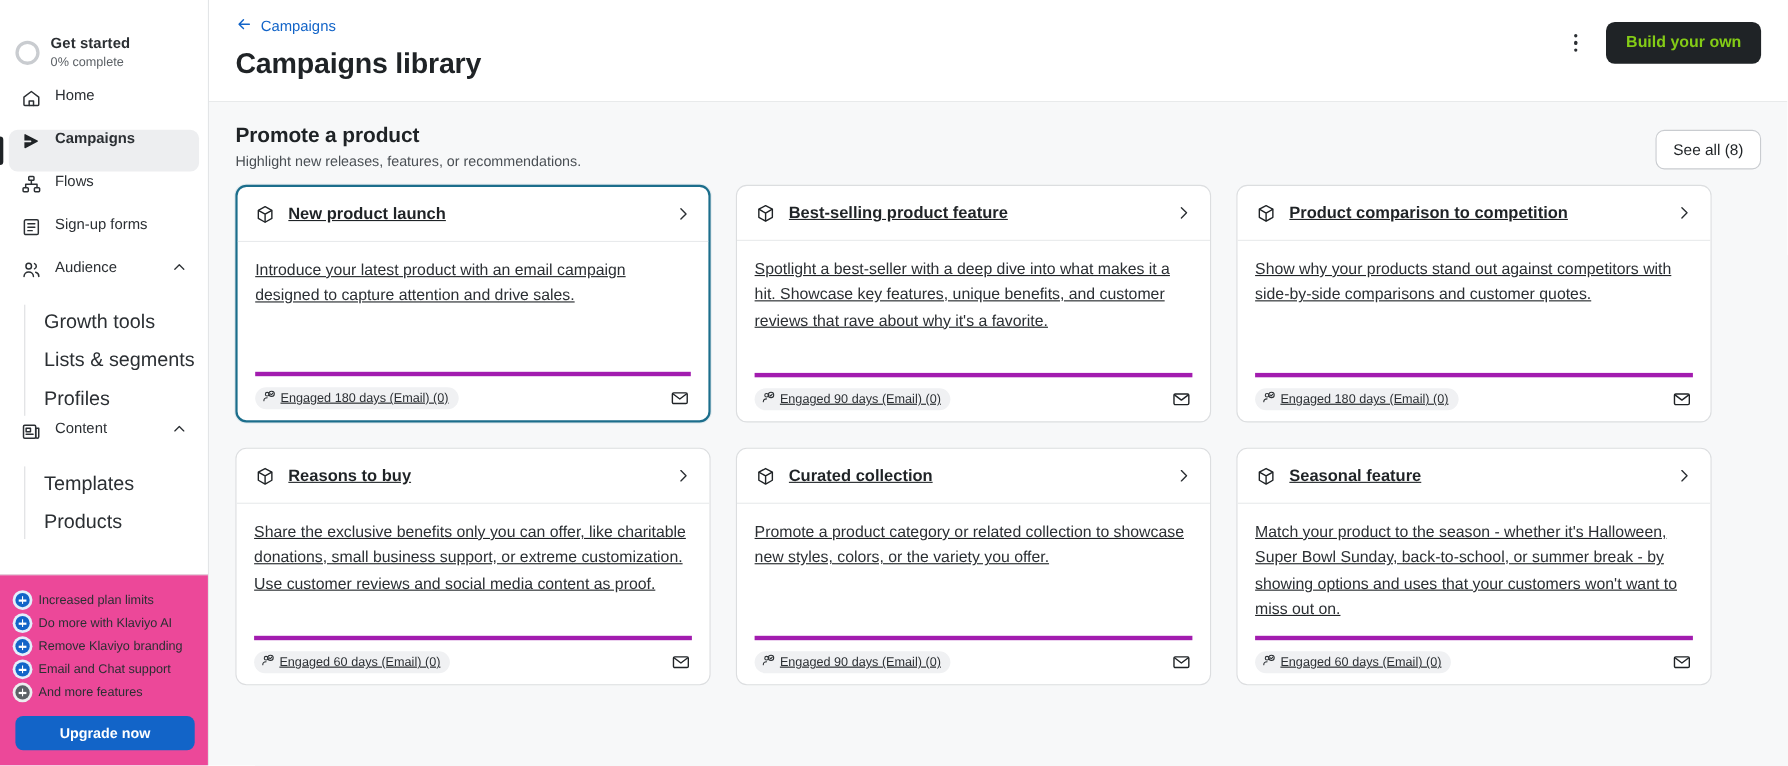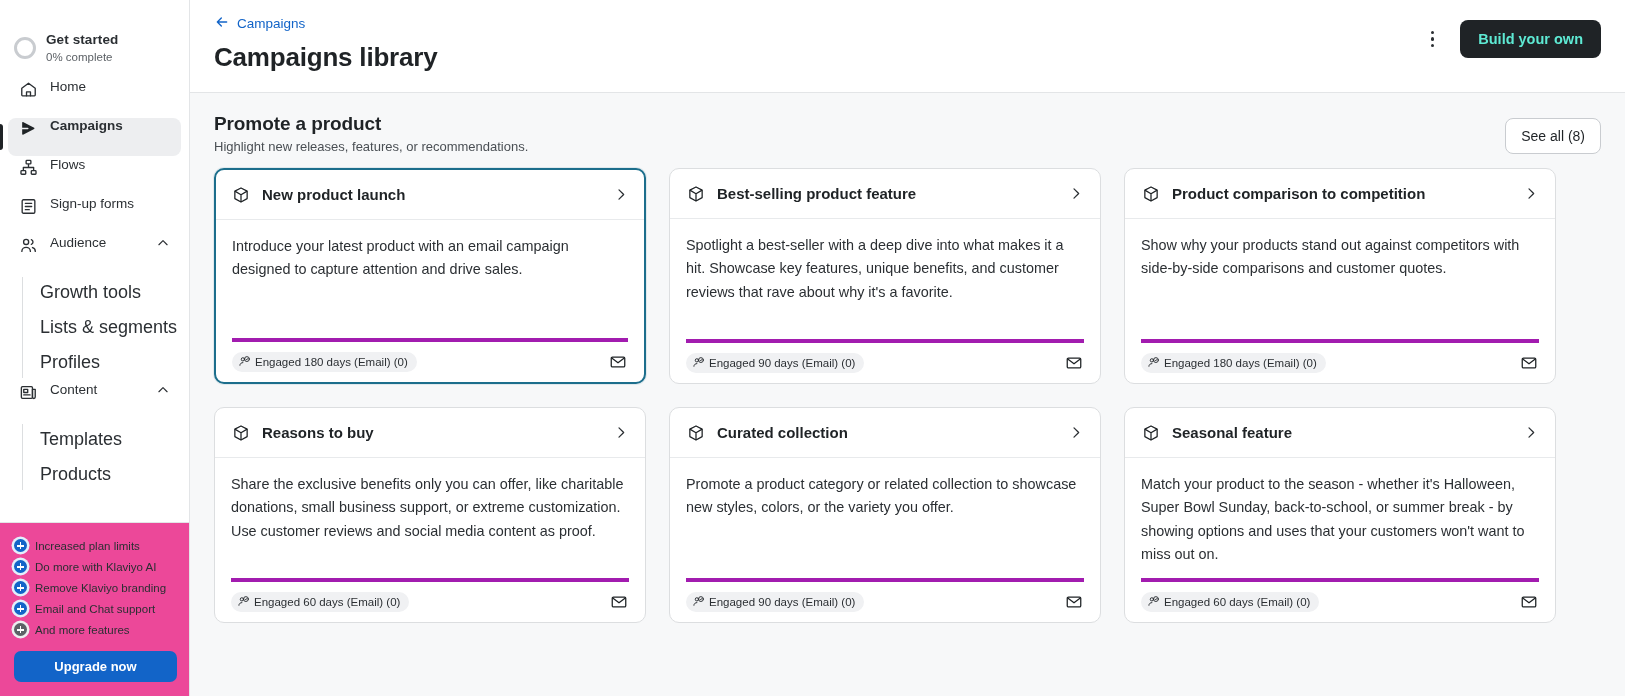--- a/index.html
+++ b/index.html
@@ -145,21 +145,21 @@
   }
   .page-title { font-size: 26px; font-weight: 700; color: #1f2326; margin-top: 9px; letter-spacing: -.2px;}
   .tb-right { display:flex; align-items:center; gap: 12px; padding-top: 6px; }
   .kebab {
     width: 32px; height: 32px; border-radius: 8px;
     display:flex; flex-direction: column; align-items:center; justify-content:center; gap:3px;
     cursor:pointer; background: transparent; border: none;
   }
   .kebab i { width: 3.2px; height: 3.2px; border-radius: 50%; background: #2b2f33; display:block;}
   .build-btn {
-    background: #1f2326; color: #5eead4;
+    background: #1f2326; color: #84cc16;
     border: none; border-radius: 8px;
     height: 38px; padding: 0 18px;
     font-size: 14.5px; font-weight: 700;
     font-family: "Liberation Sans", sans-serif;
     cursor: pointer;
   }
 
   .content {
     flex: 1 1 auto;
     background: #f7f8f9;
@@ -176,20 +176,21 @@
     background: #fff; border: 1px solid #c9ccd0; border-radius: 8px;
     height: 36px; padding: 0 15px; font-size: 14px; color: #1f2326;
     font-family: "Liberation Sans", sans-serif; cursor: pointer;
   }
 
   .grid {
     display: grid;
     grid-template-columns: repeat(3, 432px);
     gap: 23px;
     align-content: start;
+    text-decoration: underline;
   }
   .card {
     background: #fff;
     border: 1px solid #dcdee0;
     border-radius: 10px;
     height: 216px;
     display: flex;
     flex-direction: column;
     cursor: pointer;
     overflow: hidden;

